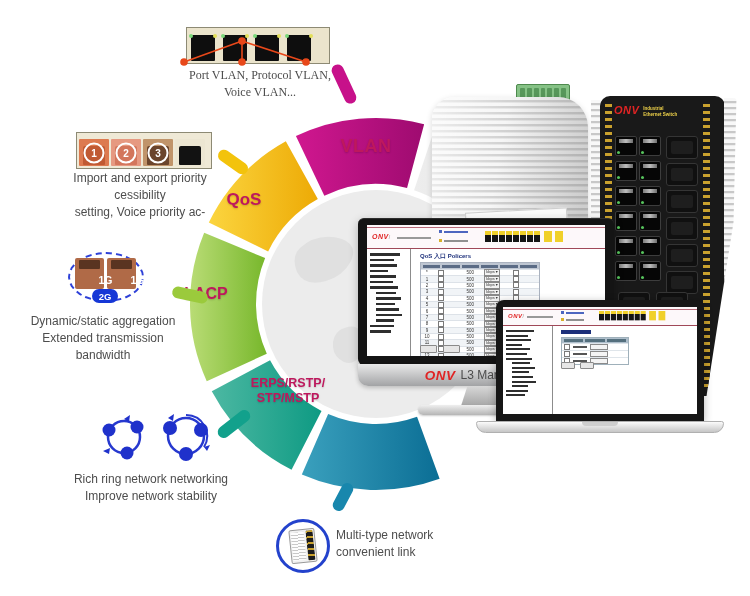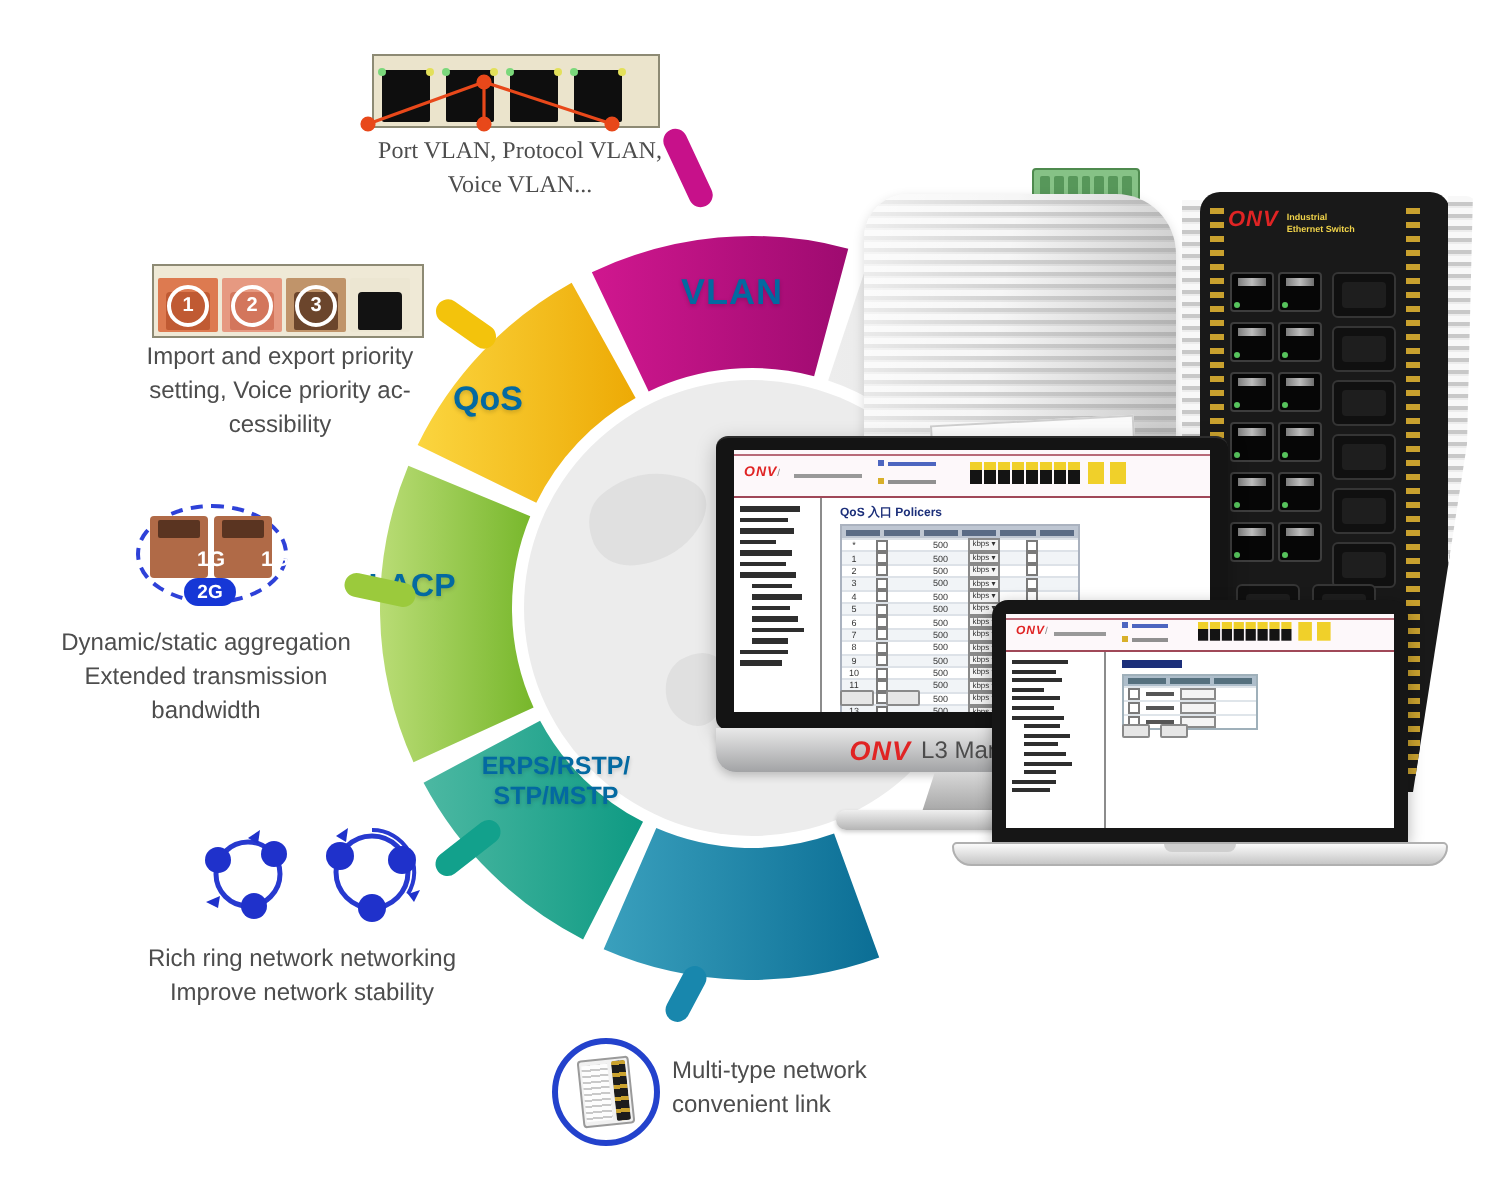--- a/index.html
+++ b/index.html
@@ -1,26 +1,26 @@
 <!DOCTYPE html>
 <html><head>
 <meta charset="utf-8">
 <style>
   html,body{margin:0;padding:0;background:#fff;font-family:"Liberation Sans",sans-serif;}
   #stage{position:relative;width:750px;height:596px;background:#fff;overflow:hidden;}
 
   
   #ring-svg{position:absolute;left:0;top:0;z-index:1;}
-  .seg-label{position:absolute;z-index:2;color:#0369a1;font-weight:bold;text-align:center;
+  .seg-label{position:absolute;z-index:2;color:#be185d;font-weight:bold;text-align:center;
              text-shadow:0 1px 2px rgba(0,0,0,.18);pointer-events:none;}
   .seg-label span{display:block;}
   #lbl-vlan{left:326px;top:136px;width:80px;font-size:18px;letter-spacing:.5px;}
   #lbl-qos{left:214px;top:190px;width:60px;font-size:17px;}
   #lbl-lacp{left:170px;top:285px;width:72px;font-size:16px;}
-  #lbl-erps{left:232px;top:376px;width:92px;font-size:12.5px;line-height:15px;}
+  #lbl-erps{left:242px;top:376px;width:92px;font-size:12.5px;line-height:15px;}
   #lbl-ipv{left:332px;top:428px;width:86px;font-size:13px;line-height:16px;}
   .pointer{position:absolute;z-index:2;height:12px;border-radius:99px;}
 
   
   .note{position:absolute;z-index:2;color:#4d4d4d;font-size:12px;line-height:17px;text-align:center;}
   .note span{display:block;}
   #note-vlan{left:160px;top:67px;width:200px;font-family:Liberation Serif, serif;}
   #note-qos{left:50px;top:170px;width:180px;}
   #note-lacp{left:8px;top:313px;width:190px;}
   #note-ring{left:56px;top:471px;width:190px;}
@@ -274,22 +274,22 @@
     <div class="qcell" style="background:#c0946a">
       <i class="qport" style="background:#6b452c"></i>
       <span class="qnum">3</span>
     </div>
     <div class="qcell" style="background:#ece6d2">
       <i class="qport" style="background:#121212"></i>
     </div>
   </div>
   <div class="note" id="note-qos">
     <span>Import and export priority</span>
+      <span>cessibility</span>
       <span>setting, Voice priority ac-</span>
-      <span>cessibility</span>
   </div>
 
   <div id="lacp-g">
     <div id="lacp-ellipse"></div>
     <div class="gcell" id="gc1">
         <i></i>
         <b>1G</b>
       </div>
     <div class="gcell" id="gc2">
         <i></i>

